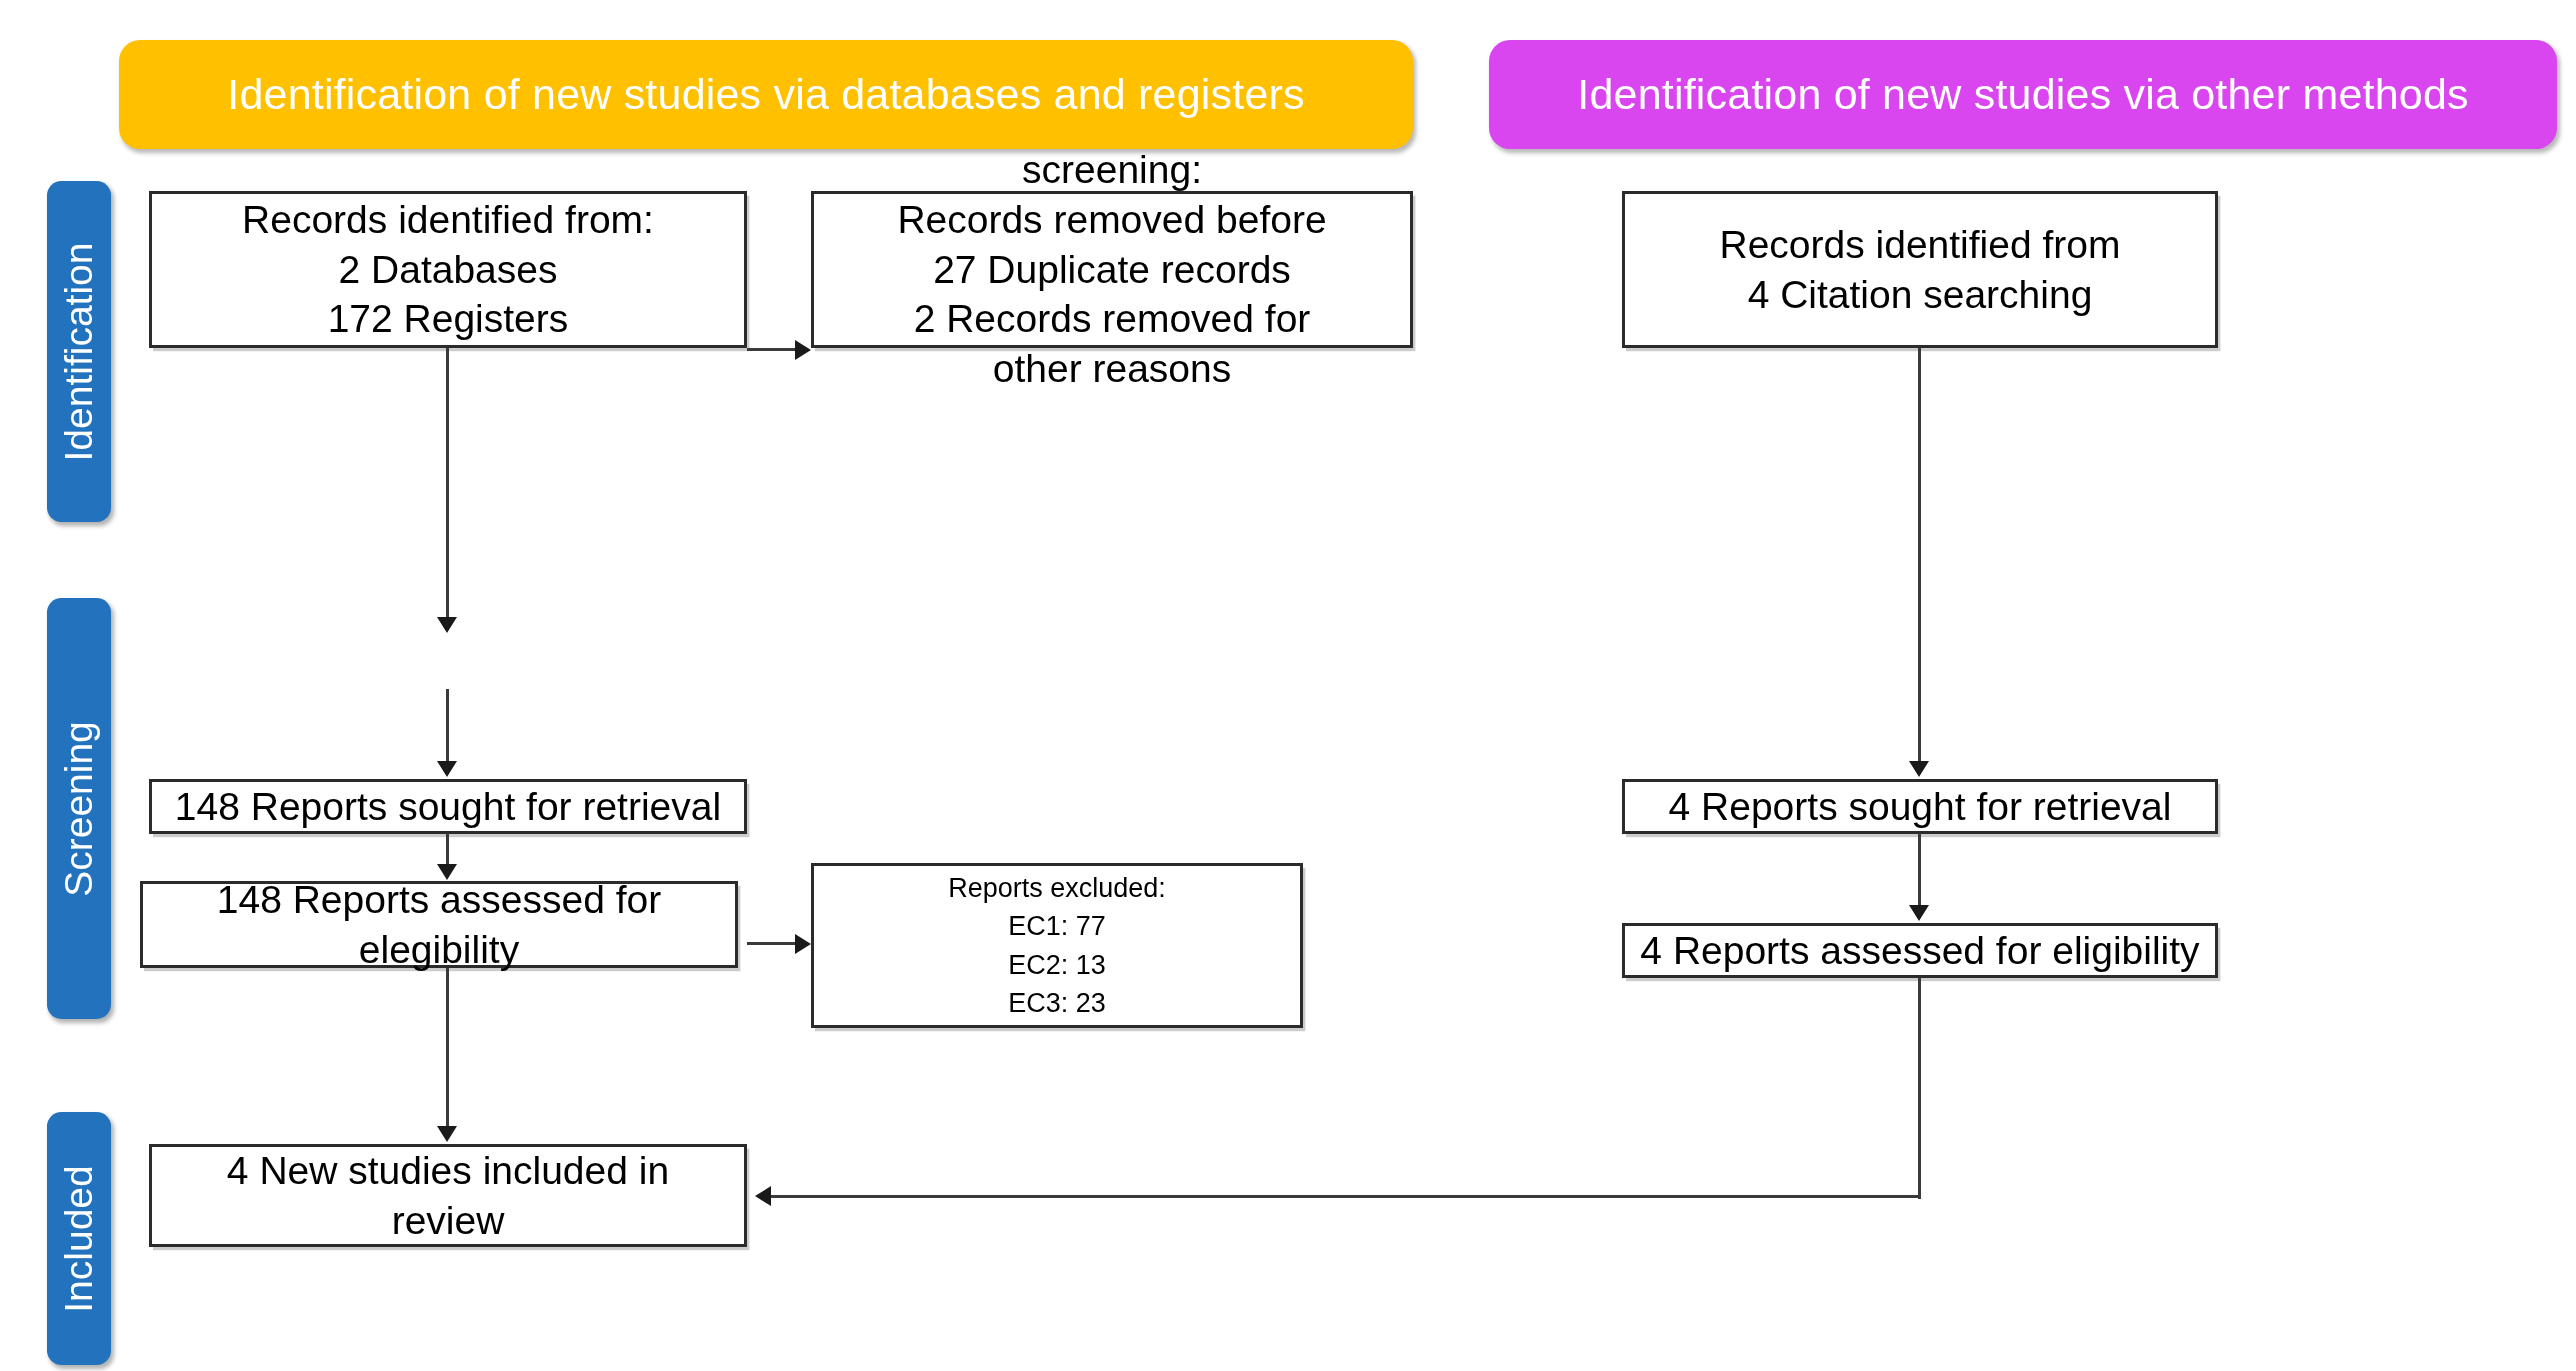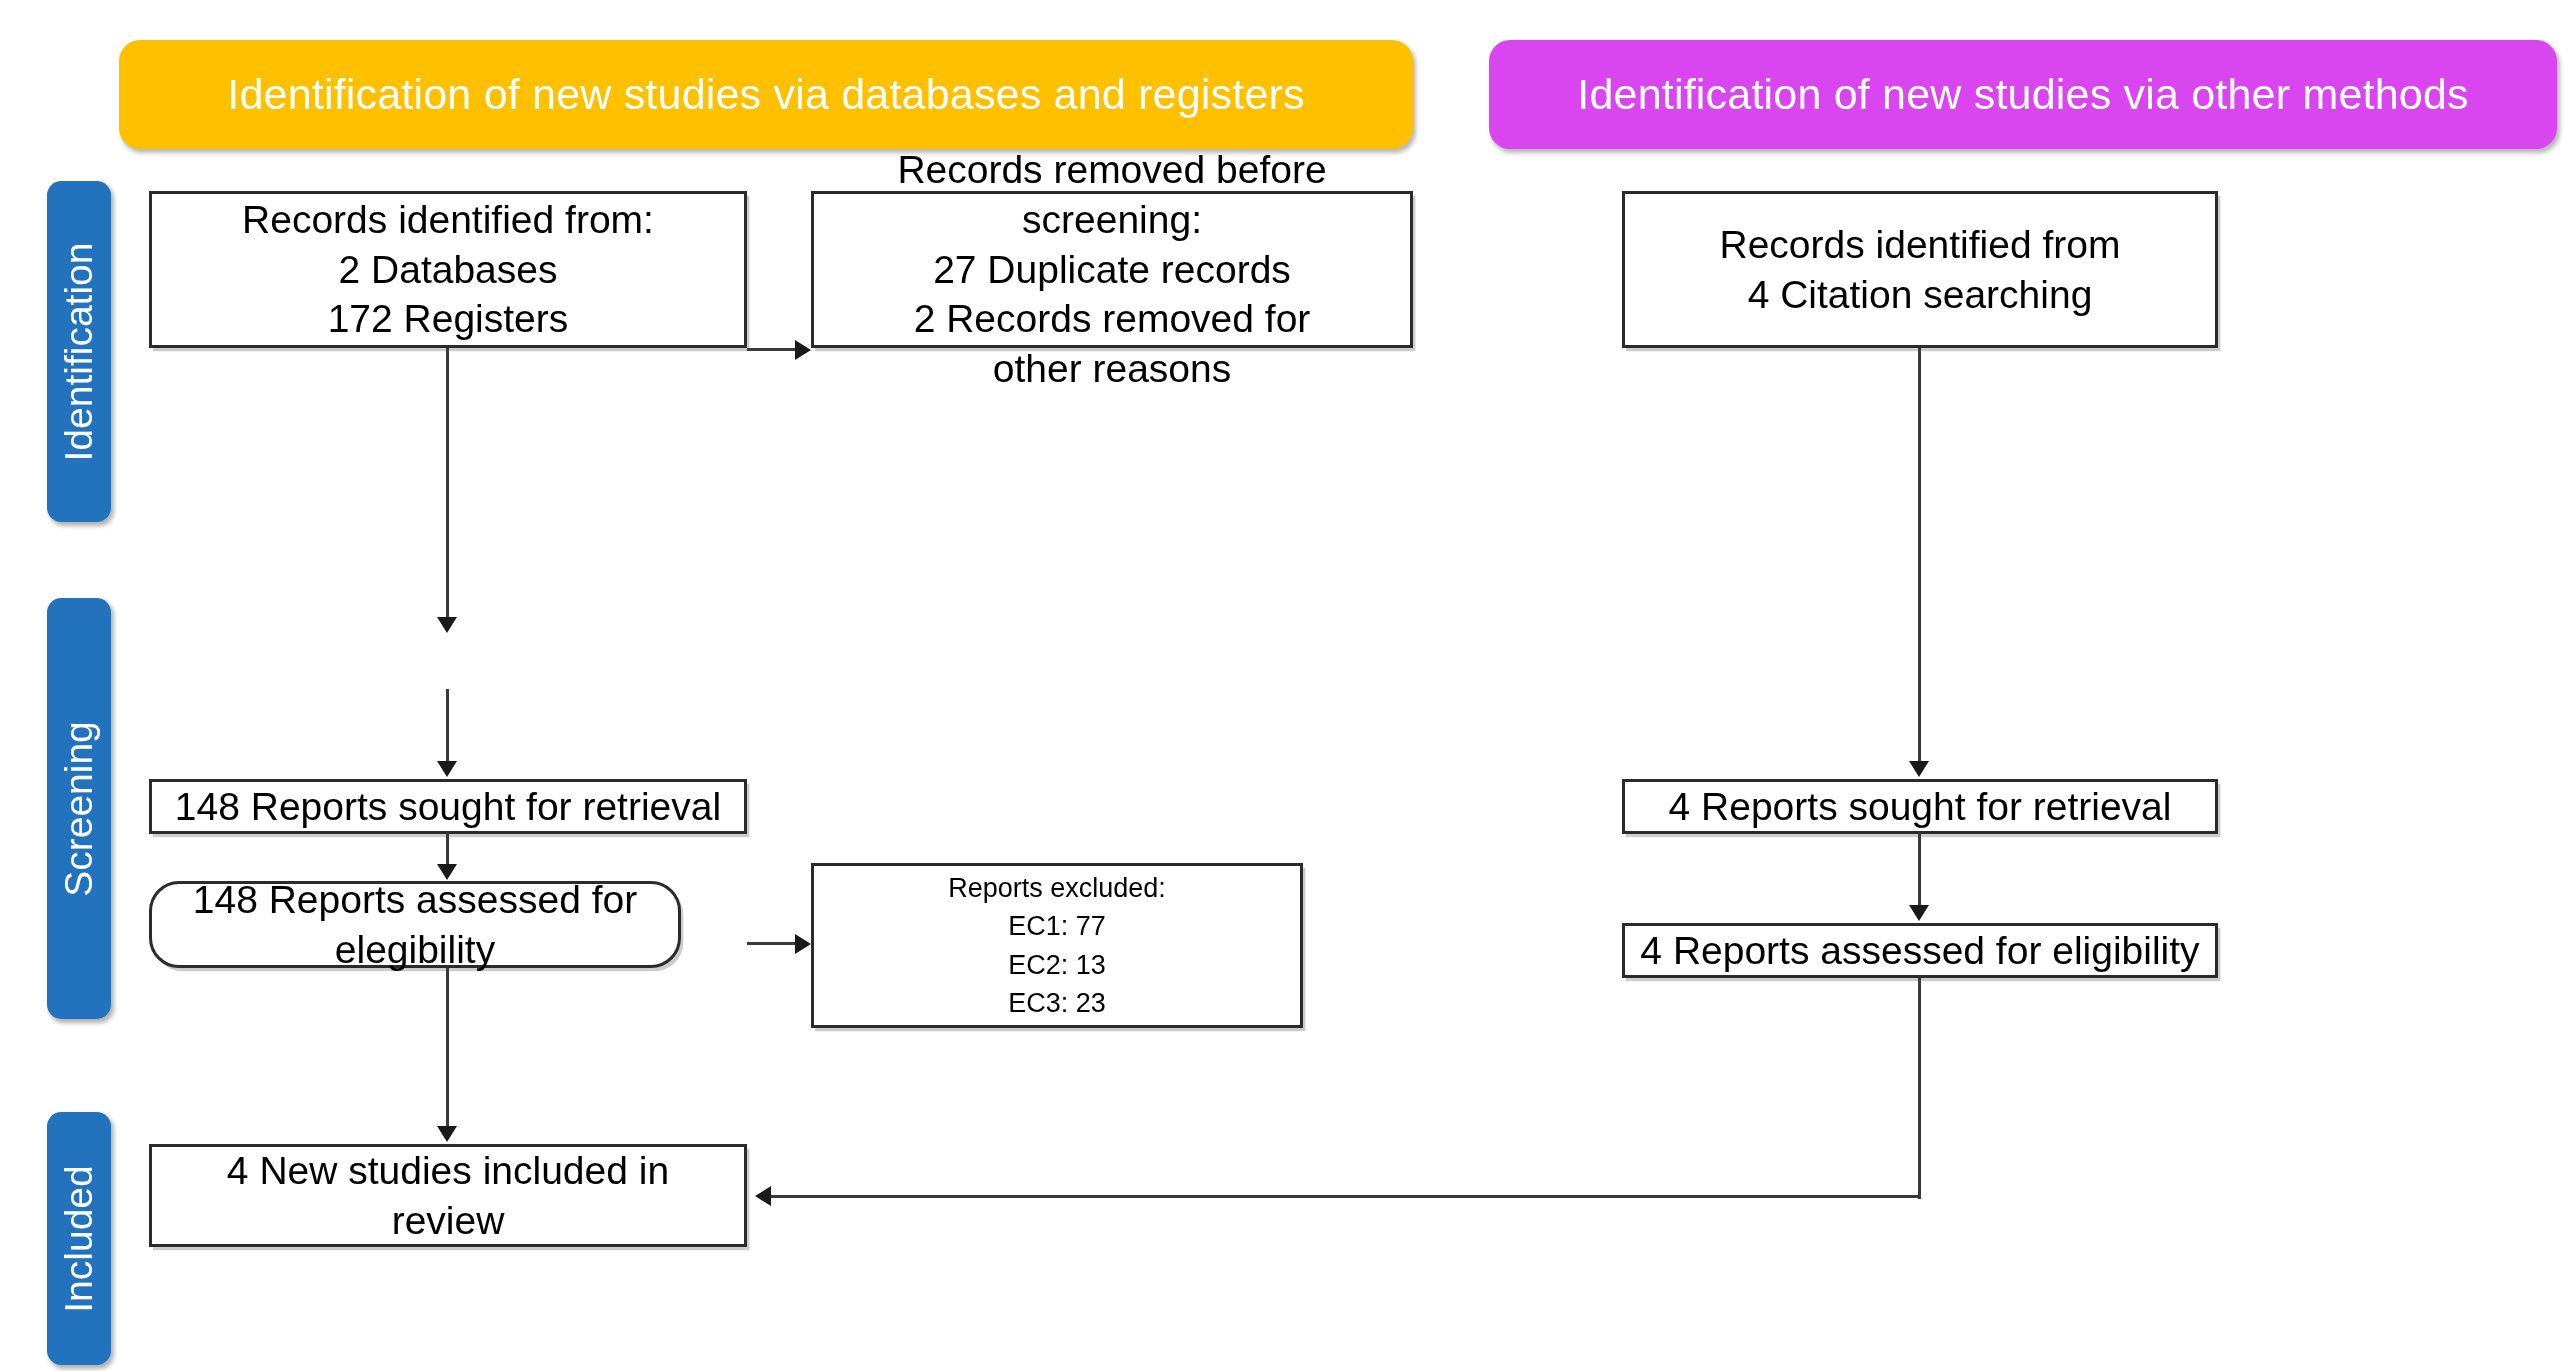--- a/index.html
+++ b/index.html
@@ -26,21 +26,21 @@
        box-sizing:border-box;display:flex;align-items:center;justify-content:center;
        text-align:center;font-size:39px;line-height:1.28;padding:4.8px 11.2px;
        box-shadow:3.2px 4px 0 -0.8px rgba(0,0,0,.20);}
   .box.small{font-size:27px;line-height:1.42;}
 
   .b-identified   {left:149px; top:201px;  width:598px; height:128px;}
   .b-removed      {left:811px;top:201px;  width:602px; height:128px;}
   .b-cite         {left:1622px;top:201px;  width:596px; height:128px;}
   .b-screened     {left:149px; top:638px;  width:598px; height:50px;}
   .b-sought       {left:149px; top:783px;  width:598px; height:50px;}
-  .b-assessed     {left:149px; top:887px; width:532px; height:50px;border-radius:30px;}
+  .b-assessed     {left:140px; top:887px; width:598px; height:50px;}
   .b-excluded     {left:811px;top:863px; width:492px; height:165px;}
   .b-included     {left:149px; top:1152px; width:598px; height:50px;}
   .b-r-sought     {left:1622px;top:783px;  width:596px; height:50px;}
   .b-r-assessed   {left:1622px;top:927px; width:596px; height:50px;}
 
   .b-identified{height:157px;top:191px;}
   .b-removed{height:157px;top:191px;}
   .b-cite{height:157px;top:191px;}
   .b-screened{height:55px;top:634px;}
   .b-sought{height:55px;top:779px;}
@@ -86,22 +86,22 @@
   <div class="box b-identified">
     <div>
       <span class="txt">Records identified from:</span>
       <span class="txt">2 Databases</span>
       <span class="txt">172 Registers</span>
     </div>
   </div>
 
   <div class="box b-removed">
     <div>
+      <span class="txt">screening:</span>
       <span class="txt">Records removed before</span>
-      <span class="txt">screening:</span>
       <span class="txt">27 Duplicate records</span>
       <span class="txt">2 Records removed for</span>
       <span class="txt">other reasons</span>
     </div>
   </div>
 
   <div class="box b-cite">
     <div>
       <span class="txt">Records identified from</span>
       <span class="txt">4 Citation searching</span>

